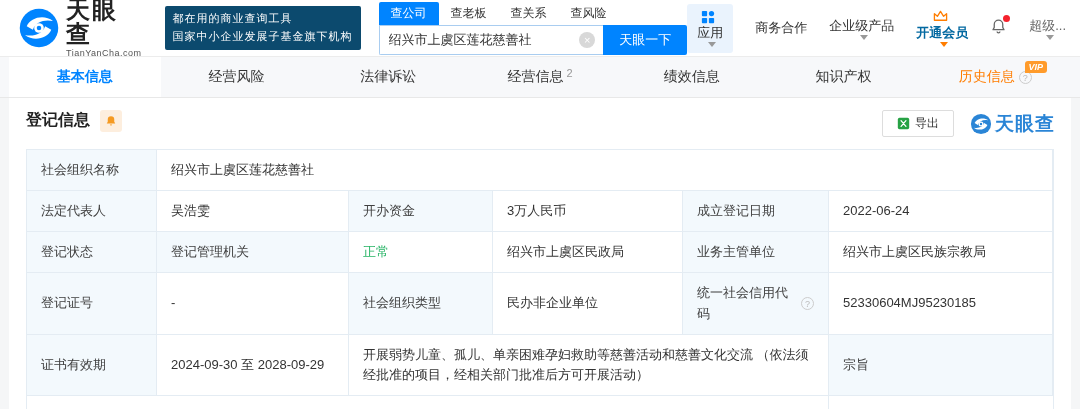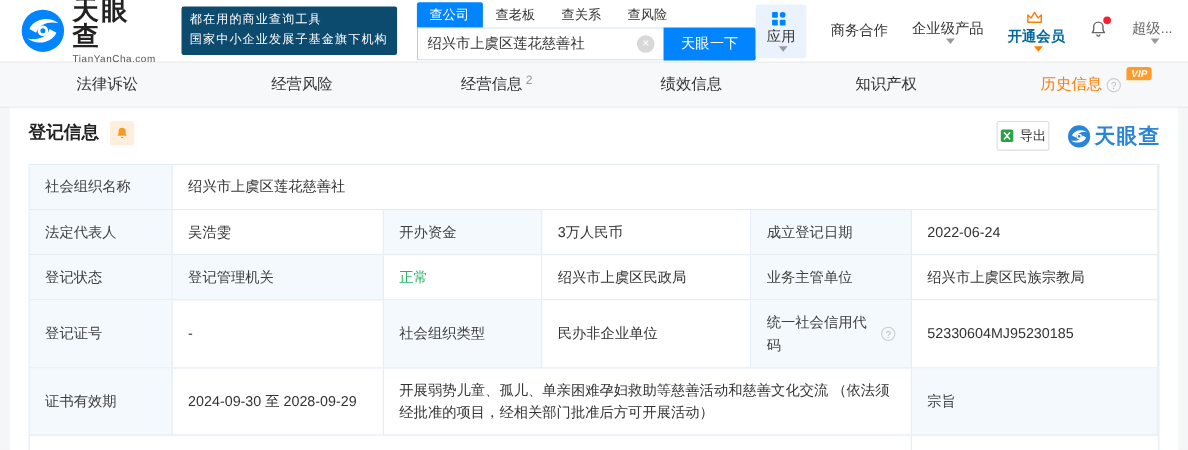--- a/index.html
+++ b/index.html
@@ -61,21 +61,21 @@
 
   
   .content { background:#fff; margin:0 9px; min-height:310px; }
   .section-head { display:flex; align-items:flex-start; padding:12px 16px 10px 17px; }
   .section-title { font-size:16px; font-weight:bold; color:#222; }
   .monitor-bell { width:22px; height:22px; margin-left:10px; background:#fdeede; border-radius:3px;
     display:flex; align-items:center; justify-content:center; cursor:pointer; }
   .monitor-bell svg { width:12px; height:12px; }
   .head-right { margin-left:auto; display:flex; align-items:center; }
   .export-btn { display:flex; align-items:center; border:1px solid #ddd; border-radius:2px;
-    background:#fff; padding:4px 2px; font-size:12px; color:#333; cursor:pointer;
+    background:#fff; padding:4px 14px; font-size:12px; color:#333; cursor:pointer;
     font-family:"Liberation Sans","DejaVu Sans",sans-serif; }
   .export-btn svg { width:13px; height:13px; margin-right:5px; }
   .watermark { display:flex; align-items:center; margin-left:16px; opacity:.9; }
   .watermark svg { width:22px; height:22px; }
   .wm-text { font-size:19px; font-weight:bold; color:#1478d2; margin-left:3px; letter-spacing:1px; }
 
   
   .reg-table { margin:2px 17px 12px 17px; border:1px solid #e4ecf3; display:grid;
     grid-template-columns:130px 192px 144px 190px 146px 1fr; font-size:13px; }
   .cell { padding:10px 14px; border-right:1px solid #e4ecf3; border-bottom:1px solid #e4ecf3;
@@ -160,25 +160,28 @@
       <span class="red-dot"></span>
     </div>
     <div class="menu-item user-item">
       <span>超级...</span>
       <span class="caret"></span>
     </div>
   </div>
 </header>
 
 <nav class="nav-tabs">
+  <div class="nav-tab active">
+    <span>基本信息</span>
+  </div>
+  <div class="nav-tab">
+    <span>经营风险</span>
+  </div>
   <div class="nav-tab">
     <span>法律诉讼</span>
-  </div>
-  <div class="nav-tab">
-    <span>经营风险</span>
   </div>
   <div class="nav-tab">
     <span>经营信息</span>
     <span class="tab-count">2</span>
   </div>
   <div class="nav-tab">
     <span>绩效信息</span>
   </div>
   <div class="nav-tab">
     <span>知识产权</span>

